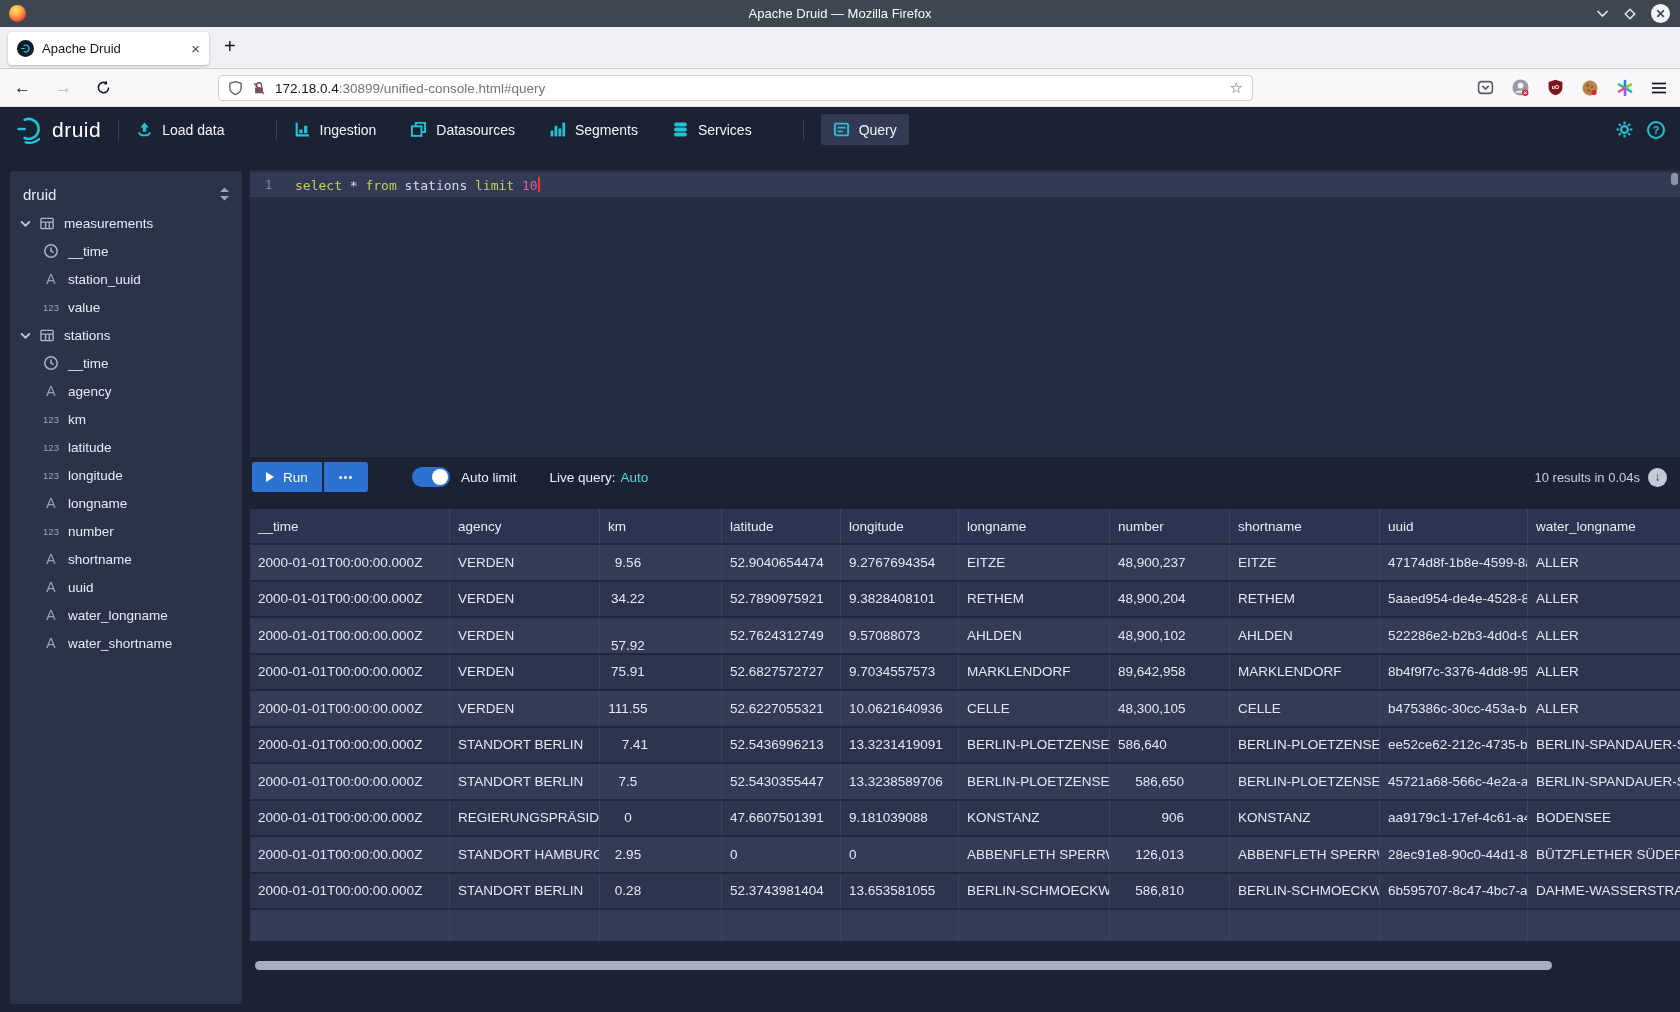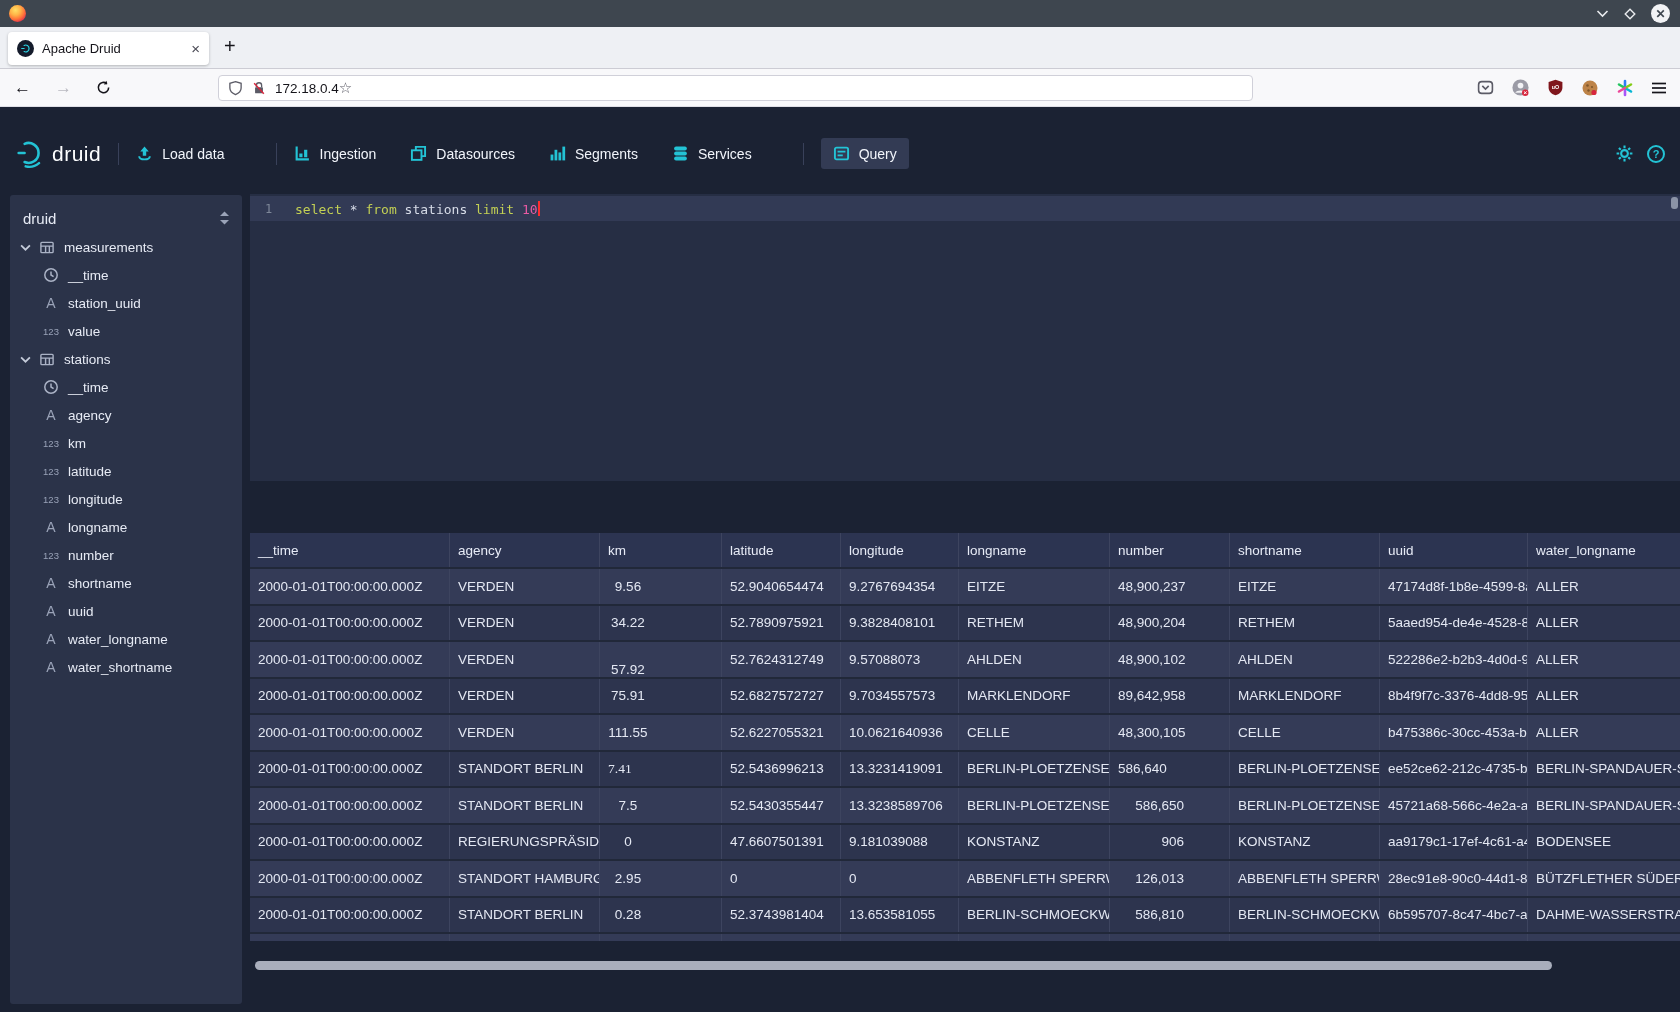--- a/index.html
+++ b/index.html
@@ -29,21 +29,21 @@
   .fx-navbtns { position:absolute; left:14px; top:0; height:37px; display:flex; align-items:center; gap:24px; color:#15141a; font-size:17px; }
   .fwd-dis { color:#b8b8c0; }
   .fx-urlbar { position:absolute; left:218px; top:6px; width:1035px; height:26px; background:#ffffff;
     border:1px solid #d0d0d9; border-radius:4px; display:flex; align-items:center; padding:0 9px; font-size:13.5px; }
   .url-host { color:#15141a; margin-left:9px; }
   .url-rest { color:#72727c; flex:1; white-space:nowrap; overflow:hidden; }
   .url-star { color:#5b5b66; font-size:15px; }
   .fx-extras { position:absolute; right:13px; top:0; height:37px; display:flex; align-items:center; gap:17px; }
 
   
-  .console { position:absolute; top:107px; left:0; right:0; bottom:0; background:#1b2233;margin-top:24px; }
+  .console { position:absolute; top:107px; left:0; right:0; bottom:0; background:#1b2233; }
   .app-header { height:45px; display:flex; align-items:center; color:#f2f5fb; padding-left:16px; }
   .logo-wrap { display:flex; align-items:center; gap:6px; }
   .logo-text { font-size:21px; color:#fdfeff; letter-spacing:.5px; }
   .hsep { width:1px; height:22px; background:#39415a; margin:0 17px; flex:none; }
   #nav-items { display:flex; align-items:center; }
   .nav-item { display:flex; align-items:center; gap:9px; font-size:14px; margin-right:34px; cursor:pointer; }
   .nav-item.active { background:#333b54; border-radius:3px; padding:7px 12px; margin-right:0; }
   .nav-ic { display:flex; color:#23c3d5; }
   .header-right { margin-left:auto; display:flex; align-items:center; gap:13px; margin-right:15px; }
   .help-circ { width:18px; height:18px; border-radius:50%; border:2px solid #23c3d5; color:#23c3d5;
@@ -97,20 +97,21 @@
   .hscroll { position:absolute; left:0; right:0; bottom:41px; height:12px; background:#1b2233; }
   .hthumb { position:absolute; left:5px; top:2px; width:1297px; height:9px; background:#a9aebc; border-radius:5px; }
 
   svg { display:block; }
 </style>
 </head>
 <body>
 
 <div class="fx-titlebar">
   <div class="fx-logo"></div>
+  <div class="fx-wintitle">Apache Druid — Mozilla Firefox</div>
   <div class="win-btns">
     <span class="wb">
       <svg width="13" height="9" viewBox="0 0 13 9">
           <path d="M1.5 2 L6.5 7 L11.5 2" stroke="#e9ebee" stroke-width="1.6" fill="none"></path>
         </svg>
     </span>
     <span class="wb">
       <svg width="12" height="12" viewBox="0 0 12 12">
           <rect x="2.6" y="2.6" width="6.8" height="6.8" transform="rotate(45 6 6)" stroke="#e9ebee" stroke-width="1.4" fill="none"></rect>
         </svg>
@@ -151,20 +152,21 @@
         </svg>
     </span>
     <span style="margin-left:9px;">
       <svg width="14" height="16" viewBox="0 0 16 16">
           <path d="M5 7 V5 a3 3 0 0 1 6 0 v2" stroke="#5b5b66" stroke-width="1.5" fill="none"></path>
           <rect x="3.5" y="7" width="9" height="7" rx="1" fill="#5b5b66"></rect>
           <path d="M2.5 2.5 L13.5 14.5" stroke="#d7263d" stroke-width="1.7"></path>
         </svg>
     </span>
     <span class="url-host">172.18.0.4</span>
+    <span class="url-rest">:30899/unified-console.html#query</span>
     <span class="url-star">☆</span>
   </div>
   <div class="fx-extras">
     <span>
       <svg width="17" height="17" viewBox="0 0 16 16">
           <rect x="1.5" y="2.5" width="13" height="11" rx="3" stroke="#5b5b66" stroke-width="1.5" fill="none"></rect>
           <path d="M5 6.5 L8 9.5 L11 6.5" stroke="#5b5b66" stroke-width="1.5" fill="none"></path>
         </svg>
     </span>
     <span>
@@ -438,20 +440,37 @@
   <div class="main">
 
     <div class="editor">
       <div class="active-line">
         <span class="gutter-num">1</span>
         <span class="code" id="code"><span class="tk-kw">select</span><span class="tk-pl"> * </span><span class="tk-kw">from</span><span class="tk-pl"> stations </span><span class="tk-kw">limit</span><span class="tk-pl"> </span><span class="tk-num">10</span><span class="cursor"></span></span>
       </div>
       <div class="ed-thumb"></div>
     </div>
 
+    <div class="runbar">
+      <div class="btn-run">
+        <span class="play-tri"></span>
+        <span>Run</span>
+      </div>
+      <div class="btn-more">•••</div>
+      <div class="toggle">
+          <div class="knob"></div>
+        </div>
+      <span class="lbl-autolimit">Auto limit</span>
+      <span class="lbl-livequery">Live query:</span>
+      <span class="lq-value">Auto</span>
+      <div class="results">
+        <span>10 results in 0.04s</span>
+        <span class="dl-icon">↓</span>
+      </div>
+    </div>
 
     <div class="tablewrap">
       <div class="thead-row" id="thead">
           <div class="cell" style="width: 200px;">__time</div>
           <div class="cell" style="width: 150px;">agency</div>
           <div class="cell" style="width: 122px;">km</div>
           <div class="cell" style="width: 119px;">latitude</div>
           <div class="cell" style="width: 118px;">longitude</div>
           <div class="cell" style="width: 151px;">longname</div>
           <div class="cell" style="width: 120px;">number</div>
@@ -537,21 +556,21 @@
               <span class="numspan" style="display: inline-block; width: 66px; text-align: left;">48,300,105</span>
             </div>
             <div class="cell" style="width: 150px;">CELLE</div>
             <div class="cell" style="width: 148px;">b475386c-30cc-453a-b3</div>
             <div class="cell" style="width: 240px;">ALLER</div>
           </div>
           <div class="trow">
             <div class="cell" style="width: 200px;">2000-01-01T00:00:00.000Z</div>
             <div class="cell" style="width: 150px;">STANDORT BERLIN</div>
             <div class="cell" style="width: 122px;">
-              <span class="numspan" style="display: inline-block; width: 40px; text-align: left; font-family: Liberation Serif, serif;">7.41</span>
+              <span class="numspan" style="display: inline-block; width: 40px; text-align: right;">7.41</span>
             </div>
             <div class="cell" style="width: 119px;">52.5436996213</div>
             <div class="cell" style="width: 118px;">13.3231419091</div>
             <div class="cell" style="width: 151px;">BERLIN-PLOETZENSEE O</div>
             <div class="cell" style="width: 120px;">
               <span class="numspan" style="display: inline-block; width: 66px; text-align: left;">586,640</span>
             </div>
             <div class="cell" style="width: 150px;">BERLIN-PLOETZENSEE O</div>
             <div class="cell" style="width: 148px;">ee52ce62-212c-4735-b4</div>
             <div class="cell" style="width: 240px;">BERLIN-SPANDAUER-SC</div>

